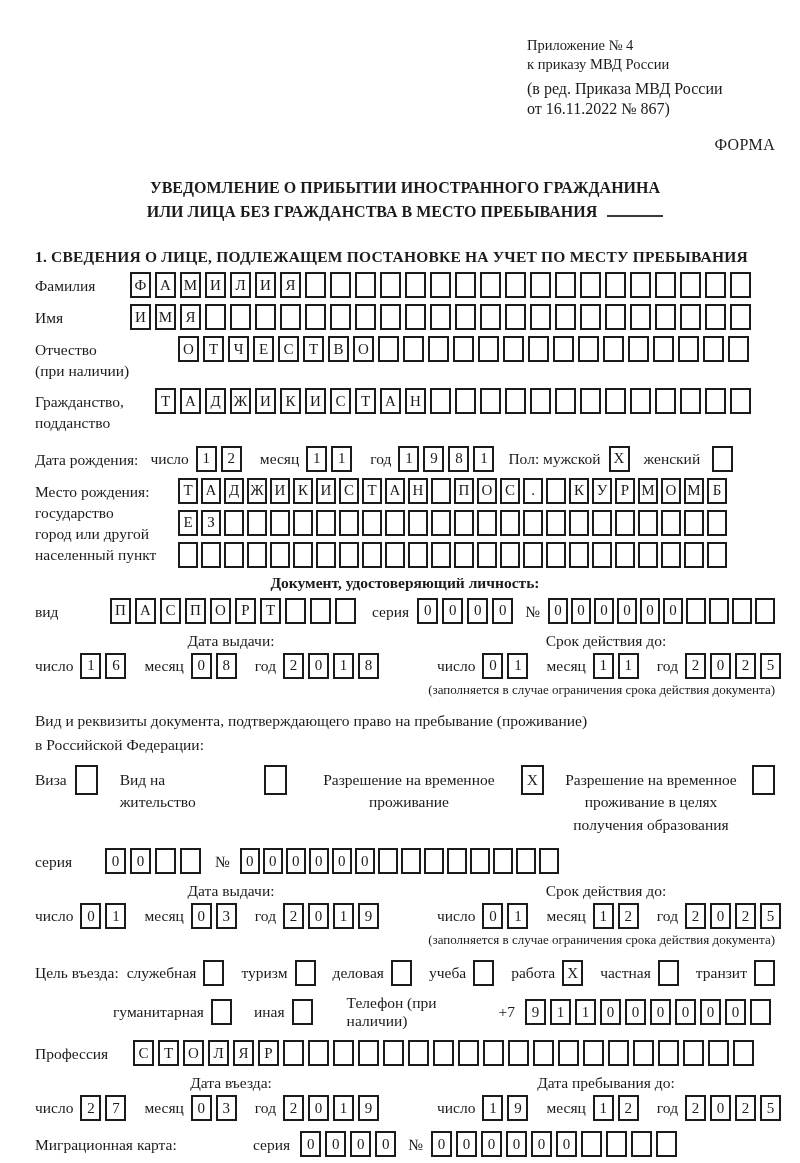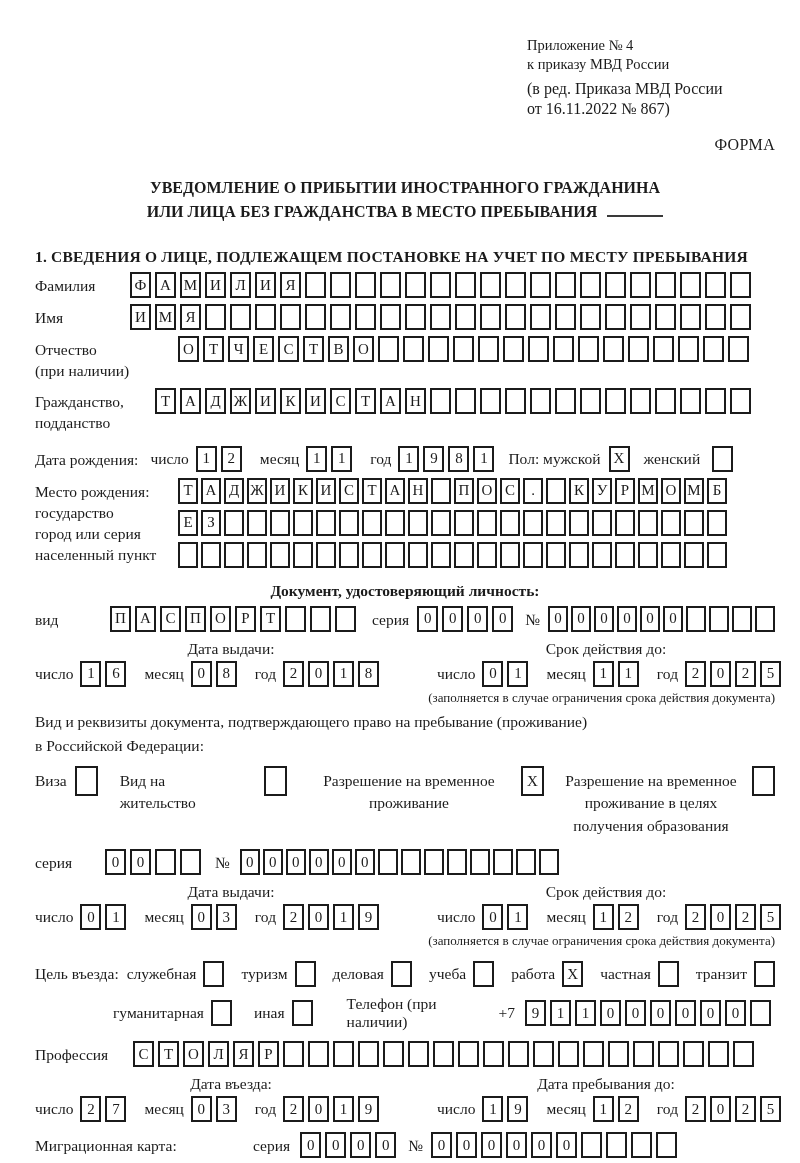--- a/index.html
+++ b/index.html
@@ -47,33 +47,33 @@
   .w-citiz { width: 120px; }
   .w-birthpl { width: 143px; }
   .w-kind { width: 75px; }
   .w-series { width: 70px; }
   .w-prof { width: 98px; }
 
   .inl { display: inline-flex; align-items: center; }
   .gap-l { margin-left: 12px; }
   .stack > .boxes { display: flex; margin-bottom: 6px; }
 
-  .doc-heading { text-align: center; font-weight: bold; margin-top: 8px; font-size: 15.5px; }
+  .doc-heading { text-align: center; font-weight: bold; font-size: 15.5px; }
 
   
   .dates-pair { display: flex; justify-content: space-between; margin-top: 8px; }
   .dcol.left { width: 392px; }
   .dcol.right { width: 338px; }
   .dtitle { text-align: center; margin-bottom: 3px; }
   .dline { display: flex; align-items: center; }
   .dlbl { flex: none; margin-right: 7px; }
   .dlbl.m { margin-left: 14px; }
   .date-note { text-align: right; font-size: 13px; margin-top: 3px; }
 
-  .intro { margin-top: 4px; line-height: 1.55; }
+  .intro { margin-top: 11px; line-height: 1.55; }
 
   
   .opts-row { display: flex; align-items: flex-start; margin-top: 8px; }
   .opt { display: flex; align-items: flex-start; }
   .opt-lbl { line-height: 1.45; padding-top: 4px; }
   .opt-lbl.center { text-align: center; }
 
   
   .purpose-row { display: flex; align-items: center; margin-top: 12px; }
   .purpose-spread { display: flex; flex: 1; align-items: center; justify-content: space-between; margin-left: 8px; }
@@ -261,21 +261,21 @@
       <span class="cb" style="margin-left:8px">X</span>
       <span style="margin-left:14px">женский</span>
       <span class="cb" style="margin-left:12px"></span>
     </span>
   </div>
 
   <div class="row">
     <div class="lbl w-birthpl">
       <span class="ln">Место рождения:</span>
       <span class="ln">государство</span>
-      <span class="ln">город или серия</span>
+      <span class="ln">город или другой</span>
       <span class="ln">населенный пункт</span>
     </div>
     <div class="stack tight">
       <span class="boxes">
           <span class="box">Т</span>
           <span class="box">А</span>
           <span class="box">Д</span>
           <span class="box">Ж</span>
           <span class="box">И</span>
           <span class="box">К</span>

